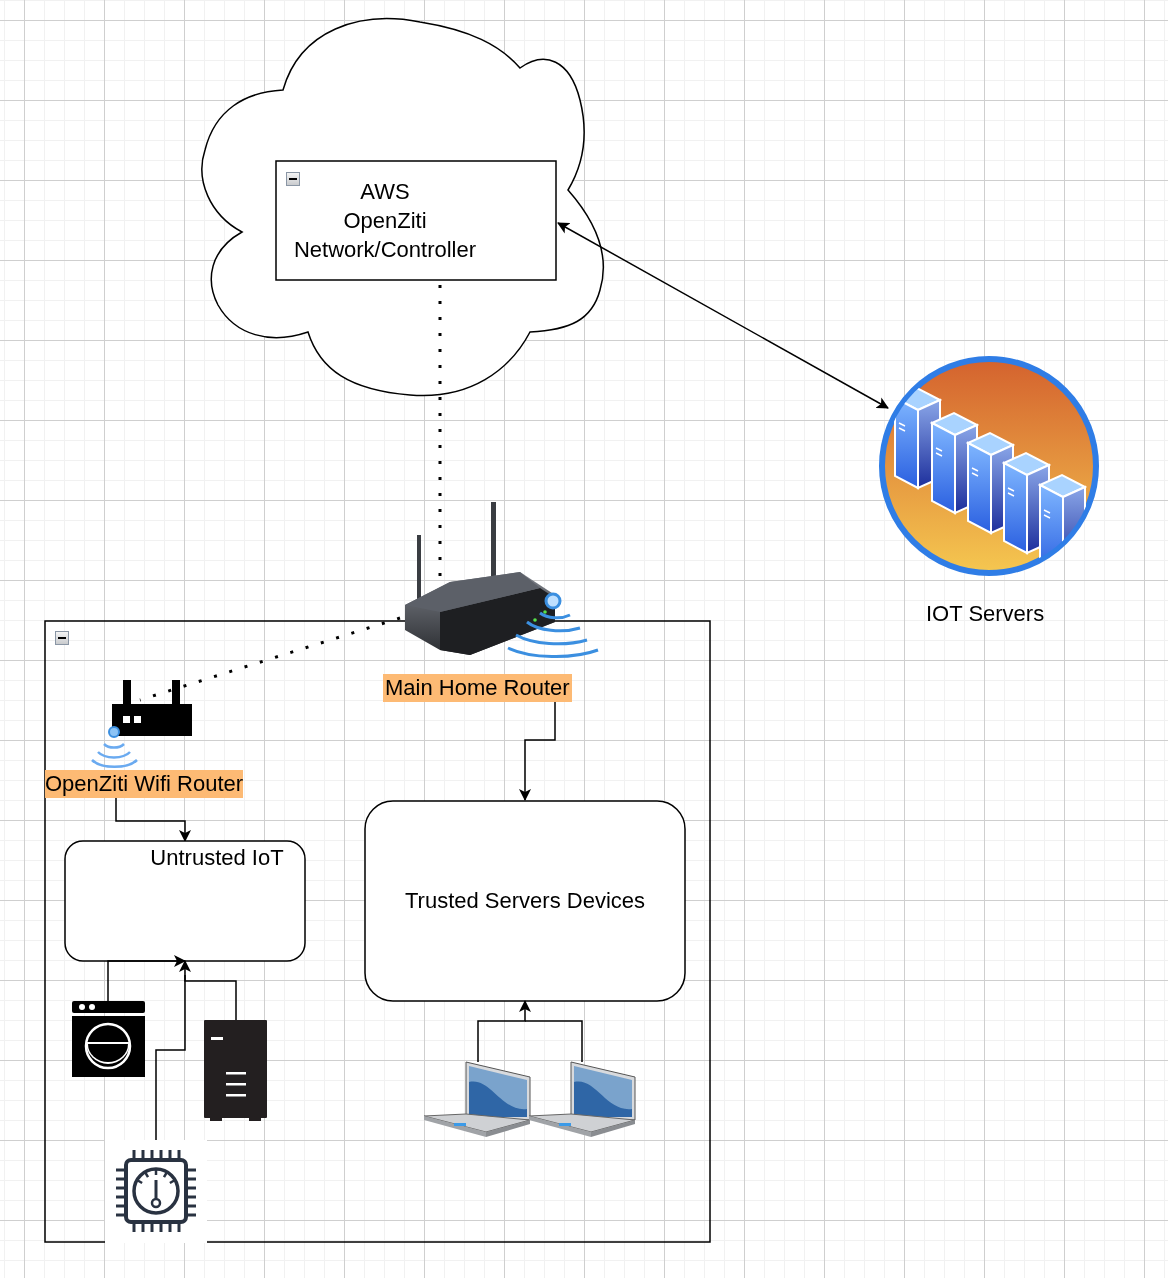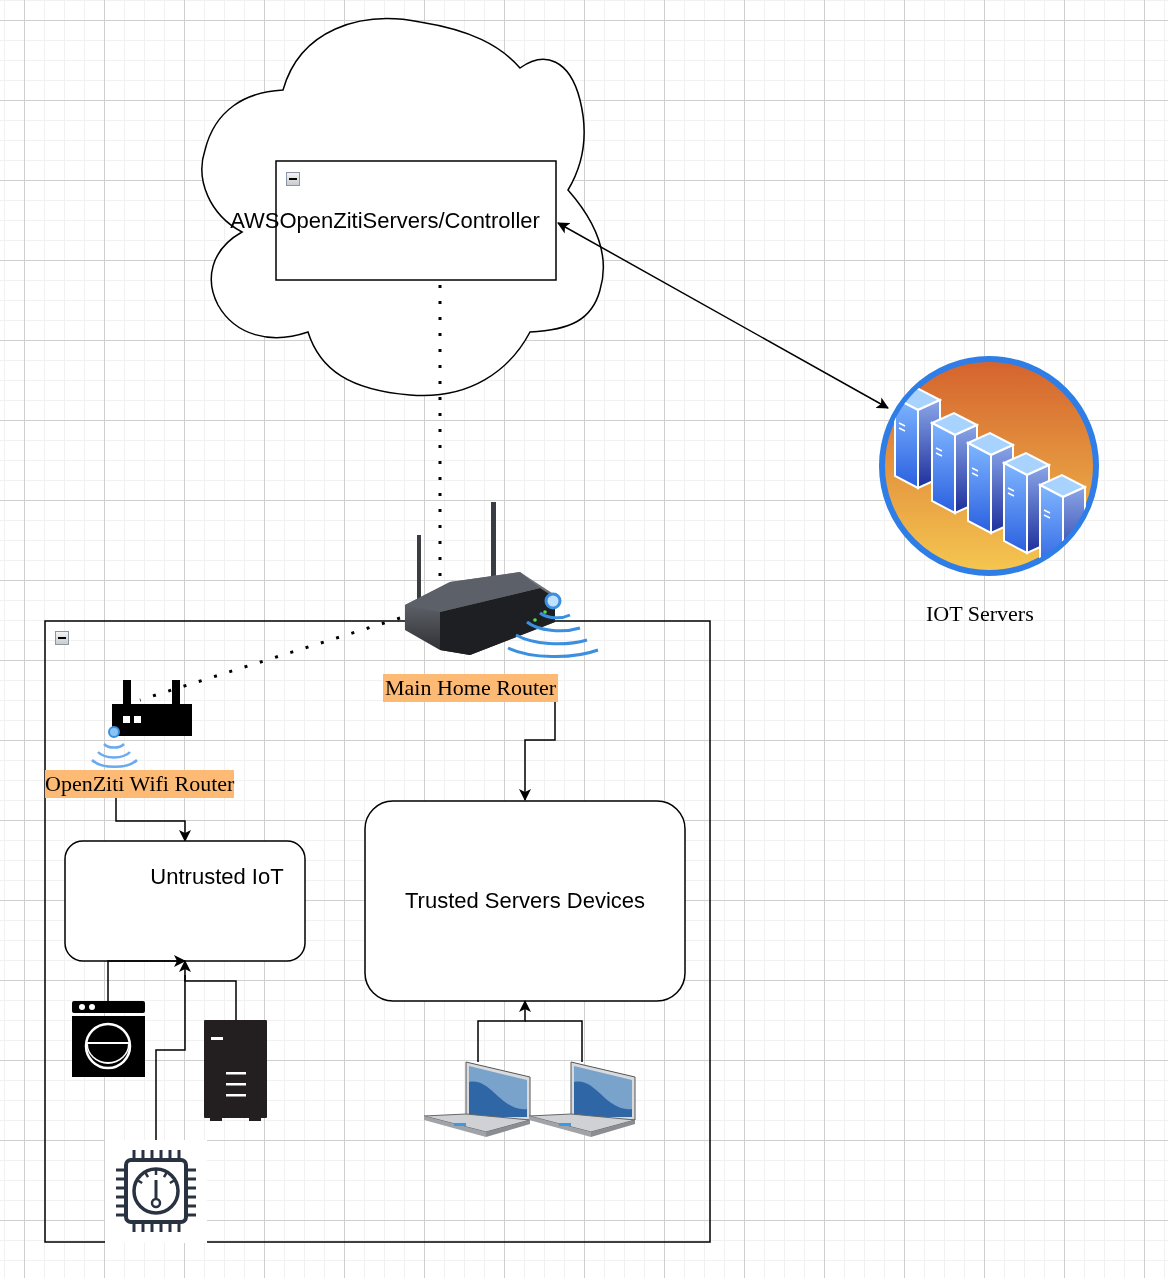--- a/index.html
+++ b/index.html
@@ -9,21 +9,21 @@
     background-image:
       linear-gradient(to right, #cfcfcf 1px, transparent 1px),
       linear-gradient(to bottom, #cfcfcf 1px, transparent 1px),
       linear-gradient(to right, #f1f1f1 1px, transparent 1px),
       linear-gradient(to bottom, #f1f1f1 1px, transparent 1px);
     background-size: 80px 80px, 80px 80px, 20px 20px, 20px 20px;
     background-position: 24px 20px, 24px 20px, 4px 0px, 4px 0px;
     font-family: "Liberation Sans", sans-serif;
   }
   svg#canvas { position: absolute; left: 0; top: 0; }
-  .lbl { position: absolute; color: #000; font-size: 22px; line-height: 1.25; white-space: nowrap; font-family: Liberation Serif, serif; }
+  .lbl { position: absolute; color: #000; font-size: 22px; line-height: 1.25; white-space: nowrap; }
   .lbl-bg { background: #fdba74; }
   .collapse-btn {
     position: absolute; width: 14px; height: 14px; box-sizing: border-box;
     border: 1px solid #8a96a5; background: linear-gradient(#f4f4f4, #c9cbce);
     cursor: pointer;
   }
   .collapse-btn::after {
     content: ""; position: absolute; left: 2px; right: 2px; top: 5px; height: 2px; background: #000;
   }
   .node-text { position: absolute; display: flex; align-items: center; justify-content: center; font-size: 22px; color: #000; text-align: center; }
@@ -229,29 +229,29 @@
         <path d="M574,1082 C596,1077 606,1112 632,1109 L632,1117 L574,1117 Z" fill="#2f66a6"></path>
         <path d="M529,1116 L571,1114 L635,1120 L591,1132 Z" fill="#cfd1d4" stroke="#666" stroke-width="1"></path>
         <path d="M529,1116 L591,1132 L591,1137 L529,1120 Z" fill="#a0a3a7"></path>
         <path d="M591,1132 L635,1120 L635,1124 L591,1137 Z" fill="#8a8d91"></path>
         <rect x="559" y="1123" width="12" height="3" fill="#3b9ae8"></rect>
       </g>
     </g>
 </svg>
 
 <div class="collapse-btn" style="left:286px; top:172px;"></div>
-<div class="node-text" style="left:276px; top:161px; width:218px; height:119px; flex-direction:row; line-height:29px;">
+<div class="node-text" style="left:276px; top:161px; width:218px; height:119px; flex-direction:column; line-height:29px;">
   <span>AWS</span>
   <span>OpenZiti</span>
-  <span>Servers/Controller</span>
+  <span>Network/Controller</span>
 </div>
 
 <div class="collapse-btn" style="left:55px; top:631px;"></div>
 
 <div class="lbl" style="left:926px; top:600px;">IOT Servers</div>
 
 <div class="lbl lbl-bg" style="left:383px; top:674px; padding:0 2px;">Main Home Router</div>
 
 <div class="lbl lbl-bg" style="left:45px; top:770px;">OpenZiti Wifi Router</div>
 
-<div class="node-text" style="left:65px; top:817px; width:232px; height:120px;padding-left:36px;">Untrusted IoT</div>
+<div class="node-text" style="left:65px; top:798px; width:232px; height:120px;padding-left:36px;">Untrusted IoT</div>
 
 <div class="node-text" style="left:365px; top:801px; width:320px; height:200px;">Trusted Servers Devices</div>
 
 </body></html>

